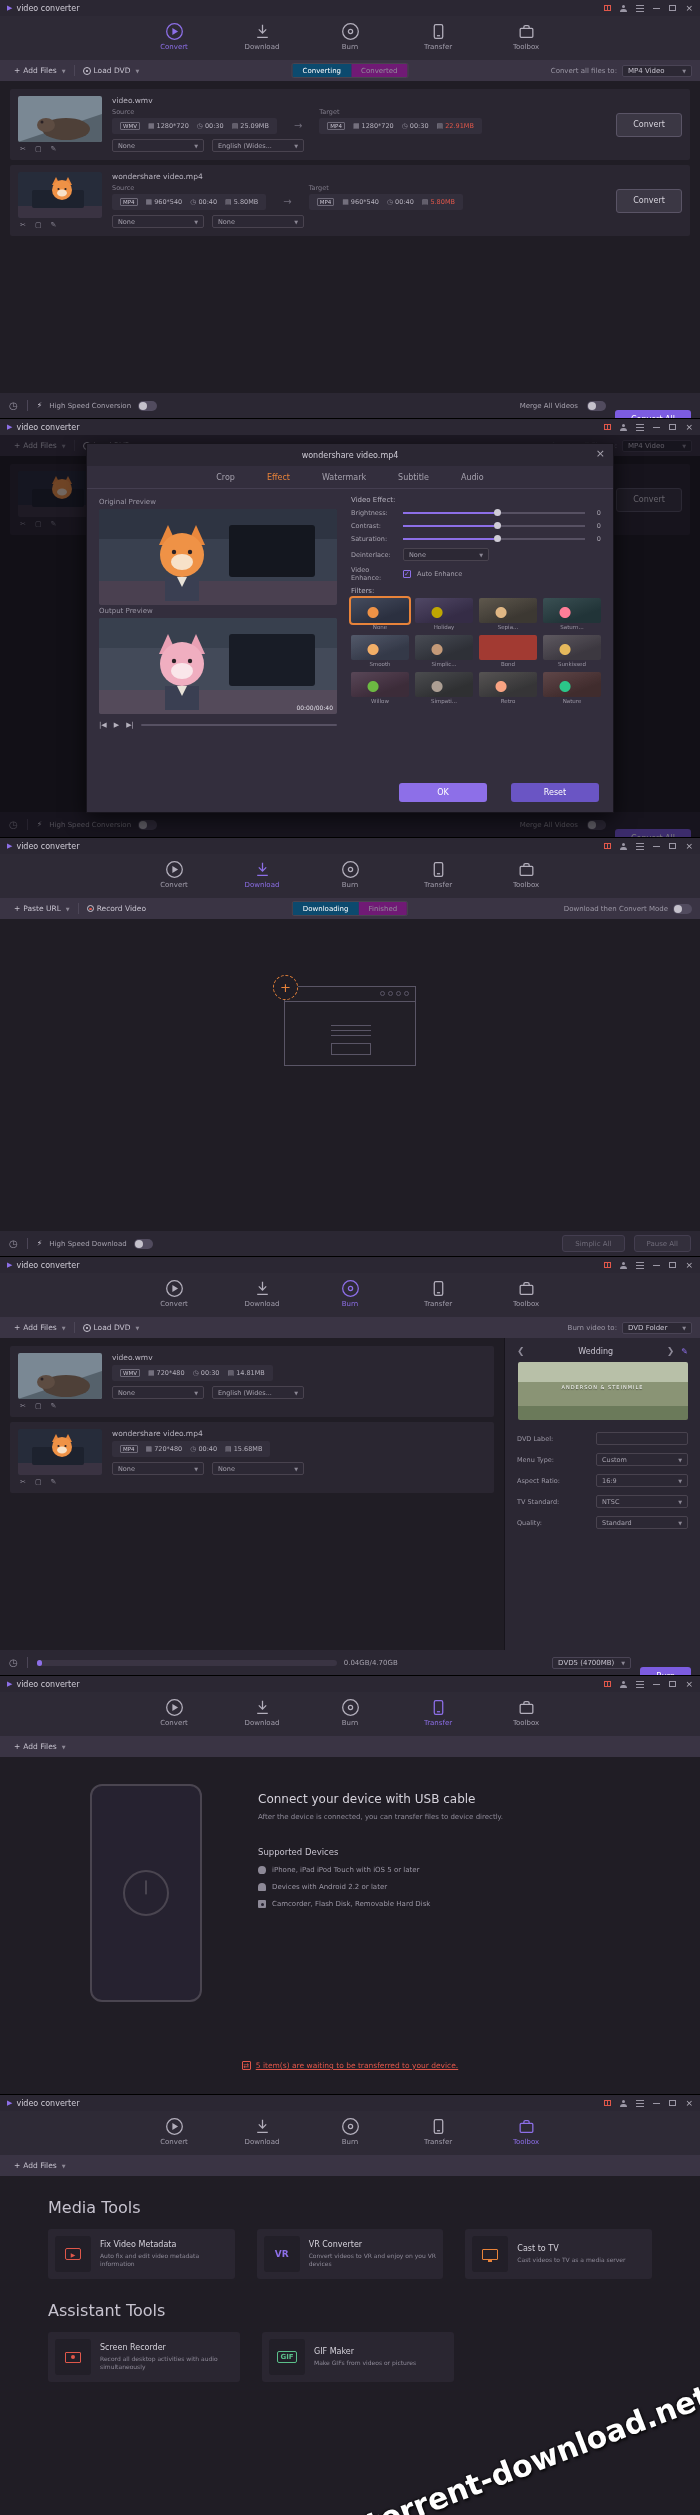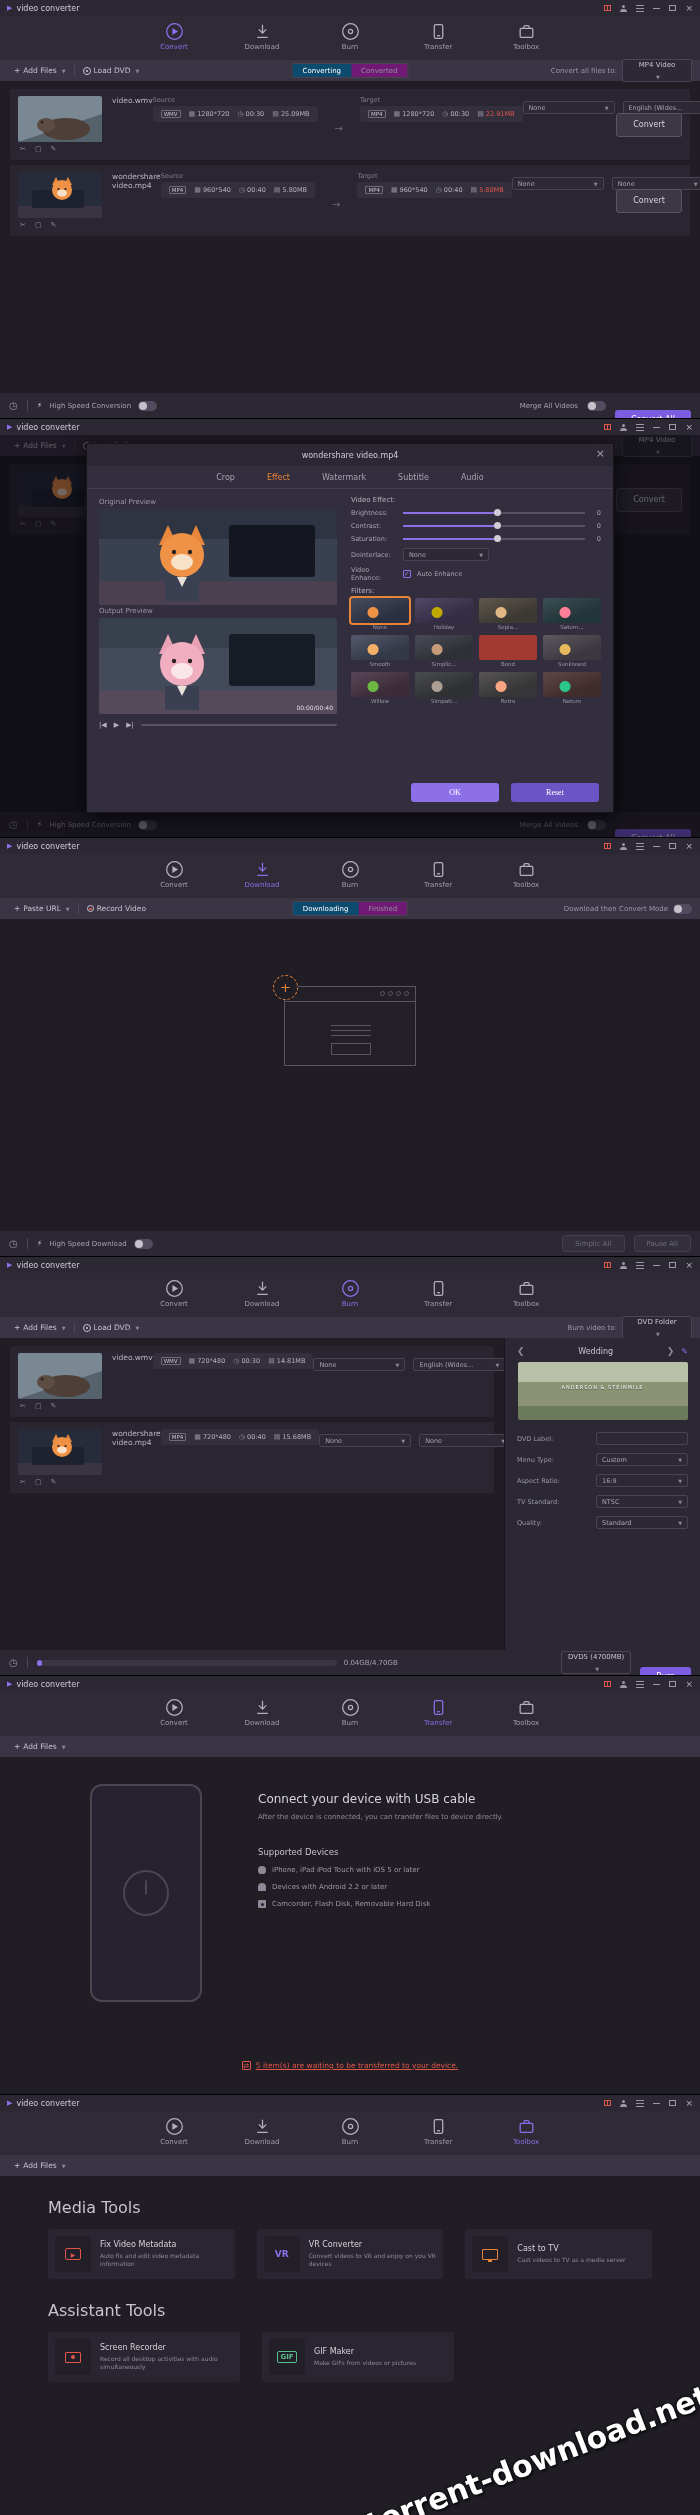--- a/index.html
+++ b/index.html
@@ -36,34 +36,34 @@
 
 
 .toolbar{height:21px;background:#3a3444;display:flex;align-items:center;padding:0 8px;font-size:7.5px;color:#c7c3cf;position:relative;z-index:1;}
 .tbtn{display:flex;align-items:center;gap:3px;padding:0 6px;height:100%;}
 .caret{font-size:5px;color:#8b8794;margin-left:2px;}
 .tool-divider{width:1px;height:11px;background:#4c4657;margin:0 2px;}
 .seg{position:absolute;left:50%;transform:translateX(-50%);display:flex;height:15px;top:3px;border:1px solid #49434f;border-radius:2px;overflow:hidden;}
 .seg-item{padding:0 10px;display:flex;align-items:center;font-size:7px;color:#928e9c;background:#701a75;}
 .seg-item.active{background:#0c4a6e;color:#fff;}
 .toolbar-right{margin-left:auto;display:flex;align-items:center;gap:5px;font-size:7px;color:#9b97a5;}
-.dropdown{background:#2c2834;border:1px solid #4a4455;border-radius:2px;padding:1px 5px;display:flex;align-items:center;gap:5px;color:#c7c3cf;font-size:7px;min-width:70px;justify-content:space-between;flex-direction:column;}
+.dropdown{background:#2c2834;border:1px solid #4a4455;border-radius:2px;padding:1px 5px;display:flex;align-items:center;gap:5px;color:#c7c3cf;font-size:7px;min-width:70px;justify-content:space-between;}
 .disc-ic{width:8px;height:8px;border:1px solid #c7c3cf;border-radius:50%;position:relative;}
 .disc-ic::before{content:"";position:absolute;left:2.5px;top:2.5px;width:1.5px;height:1.5px;border-radius:50%;background:#c7c3cf;}
 .rec-ic{width:7px;height:7px;border-radius:50%;border:1px solid #c7c3cf;position:relative;}
 .rec-ic::before{content:"";position:absolute;left:1.5px;top:1.5px;width:2.5px;height:2.5px;border-radius:50%;background:#e0574a;}
 
 
 .rows{padding:8px 10px 0;display:flex;flex-direction:column;gap:5px;position:relative;z-index:1;}
 .vrow{background:#2a2631;border-radius:2px;padding:7px 8px;display:flex;gap:10px;}
 .thumbwrap{width:84px;flex:none;}
 .thumb{width:84px;height:46px;border-radius:2px;overflow:hidden;display:block;}
 .editicons{display:flex;gap:9px;margin-top:3px;color:#8d8997;font-size:7px;padding-left:2px;}
 .editicons span{cursor:pointer;}
-.vmain{flex:1;display:flex;flex-direction:row;min-width:0;}
+.vmain{flex:1;display:flex;flex-direction:column;min-width:0;}
 .vname{font-size:7.5px;color:#b9b5c1;margin-bottom:3px;}
 .stwrap{display:flex;align-items:flex-start;gap:17px;}
 .stcol{display:flex;flex-direction:column;}
 .stlabel{font-size:6.5px;color:#807c8a;margin-bottom:2px;}
 .stbox{height:16px;background:#332f3c;border-radius:2px;display:flex;align-items:center;gap:8px;padding:0 8px;font-size:6.5px;color:#b5b1bd;white-space:nowrap;}
 .stbox .red{color:#e0574a;}
 .miniic{color:#8d8997;font-size:7px;margin-right:2px;}
 .fmt{border:1px solid #6f6b79;border-radius:1px;padding:0 2px;font-size:5.5px;color:#c7c3cf;}
 .arrowcell{color:#6f6b79;font-size:10px;align-self:center;margin-top:8px;}
 .ddrow{display:flex;gap:8px;margin-top:5px;}
@@ -116,21 +116,21 @@
 .f2 .fthumb{filter:sepia(0.75);}
 .f3 .fthumb{filter:hue-rotate(-45deg);}
 .f4 .fthumb{filter:brightness(1.18) saturate(0.8);}
 .f5 .fthumb{filter:grayscale(0.55);}
 .f6 .fthumb{background:#a23a32;}
 .f7 .fthumb{filter:hue-rotate(18deg) brightness(1.1) sepia(0.35);}
 .f8 .fthumb{filter:hue-rotate(70deg) saturate(0.9);}
 .f9 .fthumb{filter:grayscale(0.85);}
 .f10 .fthumb{filter:sepia(0.5) hue-rotate(-18deg);}
 .f11 .fthumb{filter:hue-rotate(120deg);}
-.dlg-footer{position:absolute;bottom:10px;right:14px;display:flex;gap:12px;font-family:Liberation Serif, serif;}
+.dlg-footer{position:absolute;bottom:10px;right:14px;display:flex;gap:24px;}
 .dlg-btn{width:88px;height:19px;border-radius:3px;display:flex;align-items:center;justify-content:center;font-size:8px;color:#fff;cursor:pointer;}
 .dlg-btn.ok{background:#8d6fe8;}
 .dlg-btn.reset{background:#6a55c4;}
 
 
 .dl-empty{position:absolute;top:148px;left:50%;transform:translateX(-50%);z-index:1;}
 .browser{width:132px;height:80px;border:1px solid #5a5566;position:relative;background:rgba(255,255,255,0.01);}
 .browser .dots{position:absolute;top:4px;right:6px;display:flex;gap:3px;}
 .browser .dots i{width:5px;height:5px;border:1px solid #5a5566;border-radius:50%;}
 .browser .topline{position:absolute;top:14px;left:0;right:0;height:1px;background:#5a5566;}

